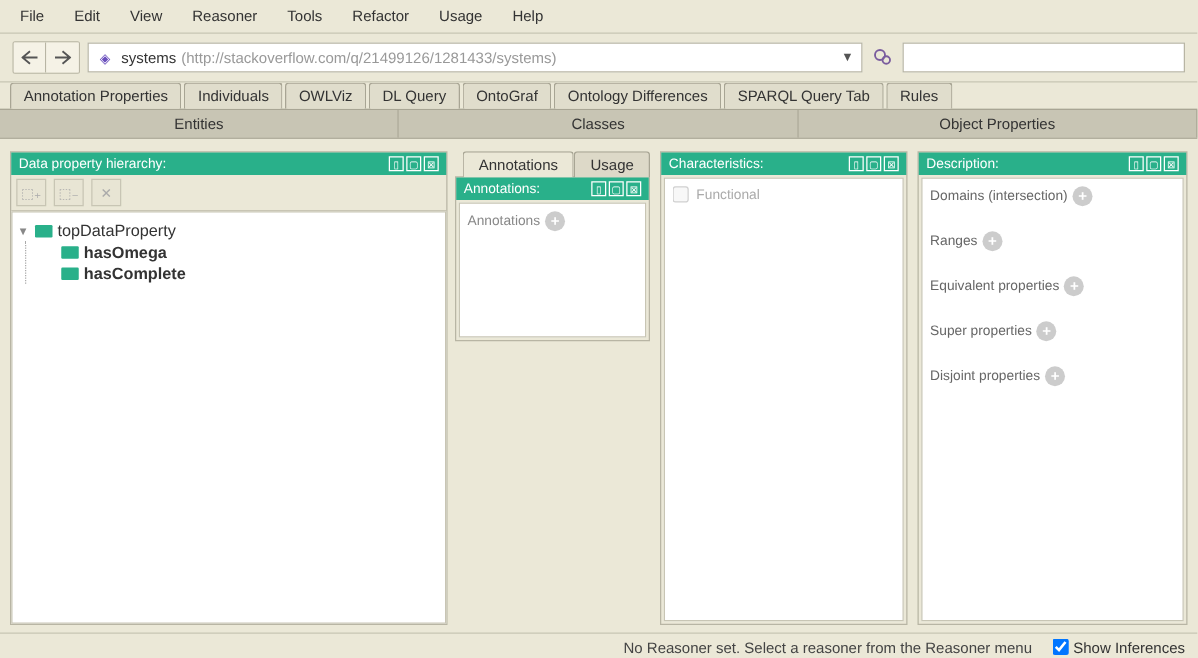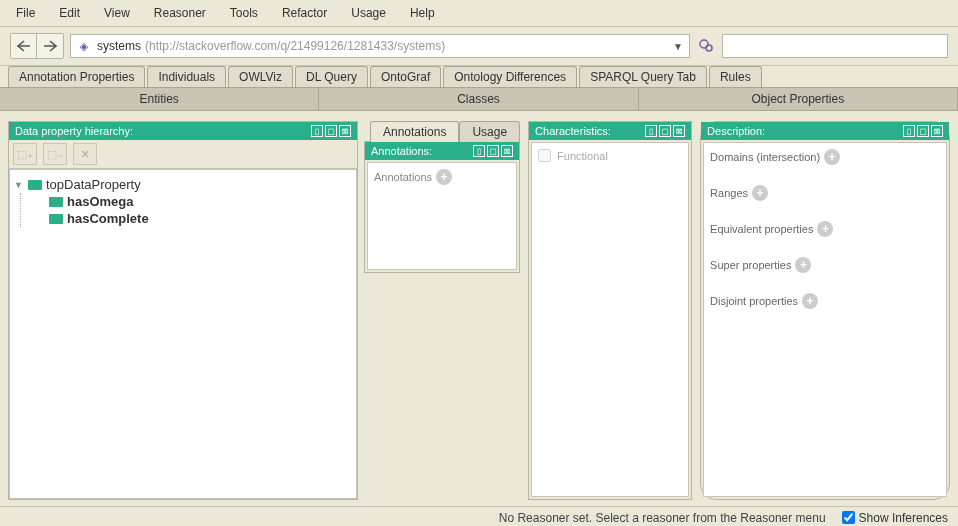--- a/index.html
+++ b/index.html
@@ -38,22 +38,22 @@
 .tree-row.root .label { font-weight: normal; }
 .dots { border-left: 1px dotted #aaa; margin-left: 6px; }
 .right { flex: 1; display: flex; flex-direction: row; gap: 8px; }
 .ann-tabs { display: flex; gap: 0; margin-left: 6px; }
 .ann-tab { border: 1px solid #a8a594; border-bottom: none; padding: 3px 12px; background: #ddd9c8; font-size: 12px; border-radius: 3px 3px 0 0; }
 .ann-tab.active { background: #ebe8d7; }
 .panel { border: 1px solid #b8b5a4; background: #ebe8d7; display: flex; flex-direction: column; }
 .ann-panel { height: 132px; margin-top: -1px; }
 .panel-body { flex: 1; background: #fff; border: 1px solid #c8c5b4; margin: 2px; padding: 6px; overflow: auto; }
 .row2 { display: flex; gap: 8px; flex: 1; }
-.char-panel { width: 164px; }
-.desc-panel { flex: 1; border-radius: 16px; }
+.char-panel { width: 198px; }
+.desc-panel { flex: 1; }
 .plus { width: 16px; height: 16px; border-radius: 50%; background: #ccc; color: #fff; display: inline-flex; align-items: center; justify-content: center; font-size: 12px; font-weight: bold; margin-left: 4px; }
 .desc-item { display: flex; align-items: center; margin-bottom: 20px; color: #666; font-size: 11px; }
 .ann-line { display: flex; align-items: center; color: #888; }
 .chk { display: flex; align-items: center; color: #aaa; }
 .chk input { margin-right: 6px; }
 .statusbar { display: flex; align-items: center; justify-content: flex-end; padding: 4px 10px; border-top: 1px solid #c8c5b4; font-size: 12px; gap: 16px; }
 .statusbar .msg { color: #444; }
 .show-inf { display: flex; align-items: flex-start; gap: 4px; }
 </style>
 </head>

